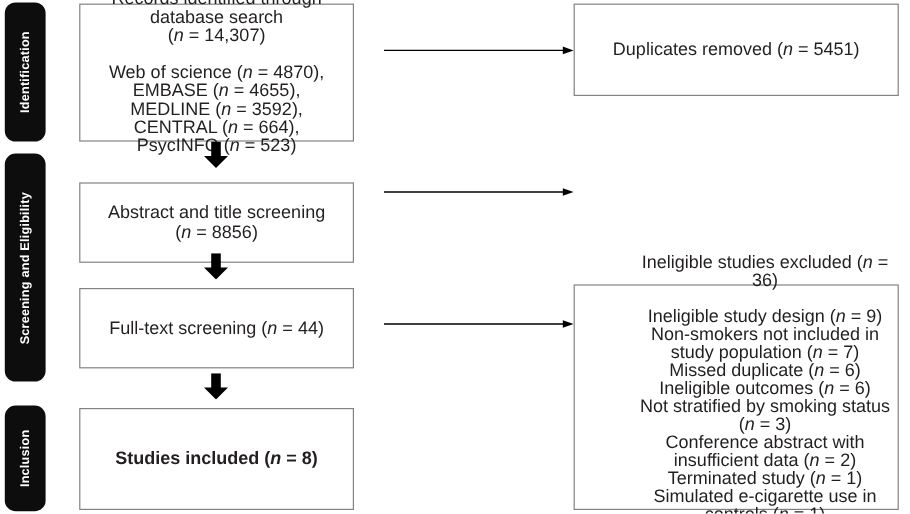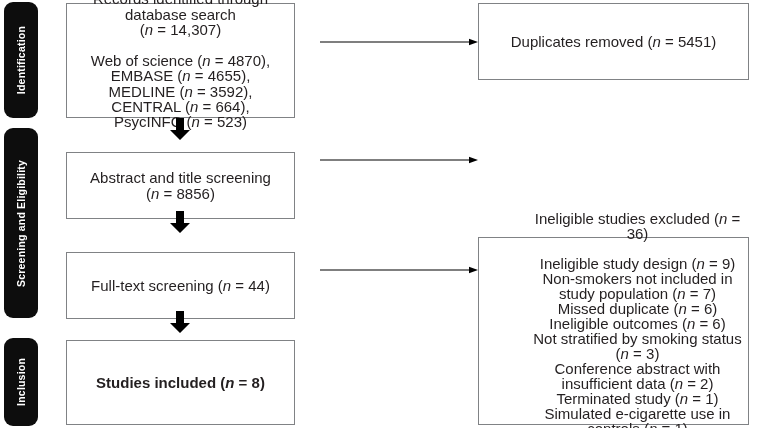--- a/index.html
+++ b/index.html
@@ -112,21 +112,21 @@
 MEDLINE (<span class="ital">n</span> = 3592),
 CENTRAL (<span class="ital">n</span> = 664),
 PsycINFO (<span class="ital">n</span> = 523)</div>
   </div>
 
   <div class="flow-box" style="left:66px; top:140px; width:229px; height:67px;margin-top:12px;">
     <div class="box-text">Abstract and title screening
 (<span class="ital">n</span> = 8856)</div>
   </div>
 
-  <div class="flow-box" style="left:66px; top:252px; width:229px; height:67px;">
+  <div class="flow-box" style="left:66px; top:240px; width:229px; height:67px;">
     <div class="box-text">Full-text screening (<span class="ital">n</span> = 44)</div>
   </div>
 
   <div class="flow-box" style="left:66px; top:340px; width:229px; height:85px;font-weight:bold;">
     <div class="box-text">Studies included (<span class="ital">n</span> = 8)</div>
   </div>
 
   <div class="flow-box" style="left:478px; top:3px; width:271px; height:77px;">
     <div class="box-text">Duplicates  removed (<span class="ital">n</span> = 5451)</div>
   </div>

